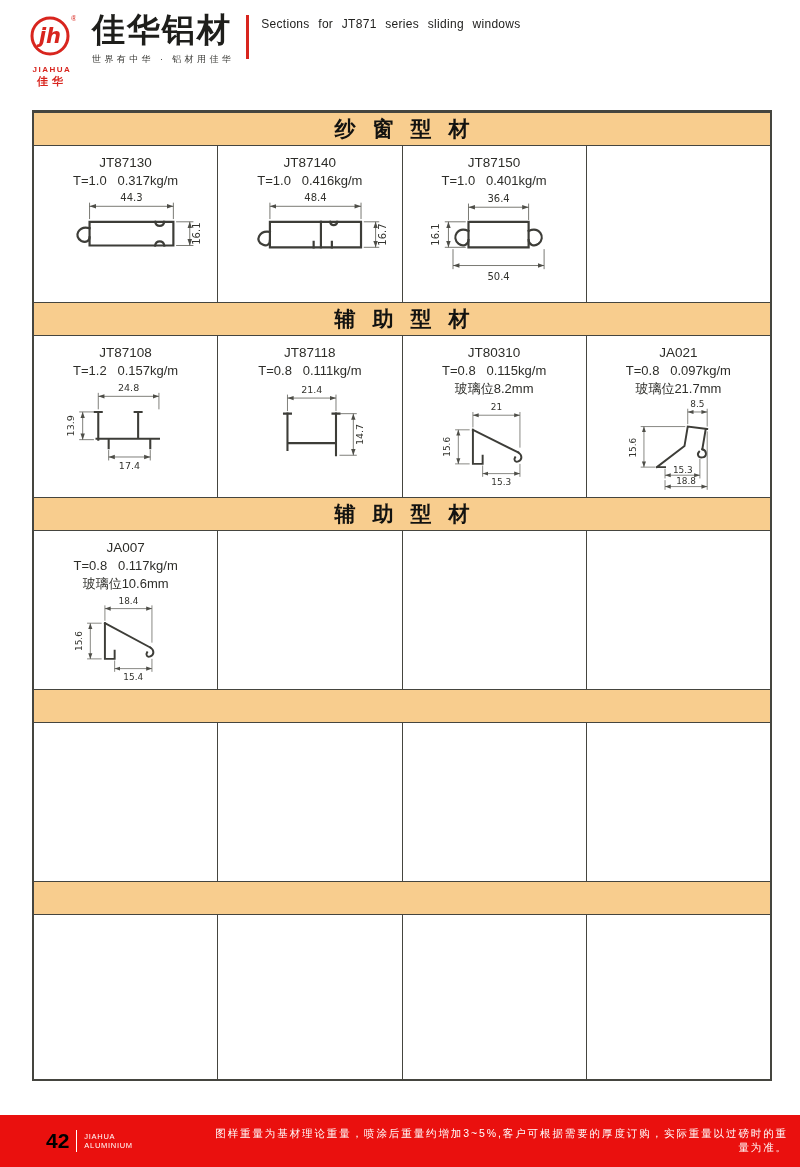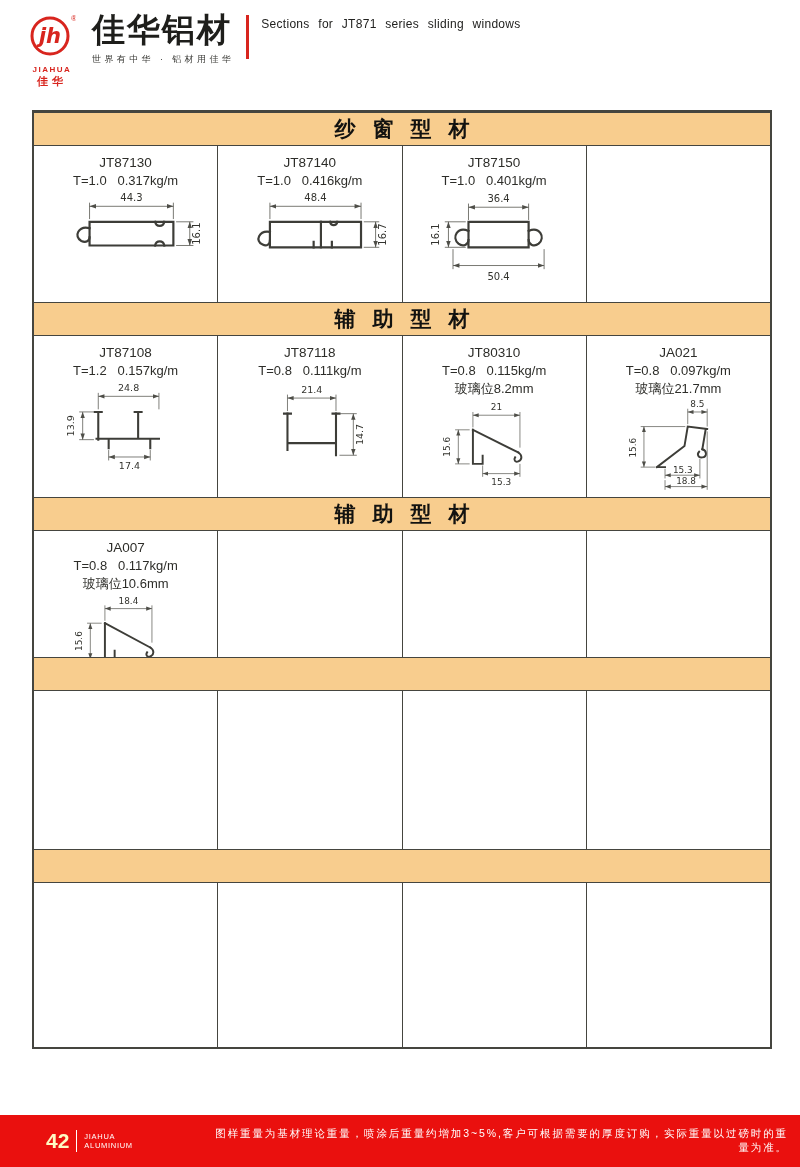--- a/index.html
+++ b/index.html
@@ -18,34 +18,34 @@
   .hdr-divider{width:3px;height:44px;background:#d8251e;margin:3px 12px 0 12px;}
   .title-block{padding-top:1px;}
   .title-cn{font-size:26px;font-weight:800;color:#151513;letter-spacing:1px;line-height:30px;}
   .title-en{font-size:12px;color:#222220;word-spacing:5px;margin-top:4px;letter-spacing:0.3px;}
   
   .ptable{position:absolute;left:32px;top:110px;width:736px;border:2px solid #45453f;background:#fff;}
   .band{height:34px;box-sizing:border-box;background:#f8cd8e;border-top:1px solid #45453f;
         border-bottom:1px solid #45453f;display:flex;align-items:center;justify-content:center;}
   .band-label{font-size:21px;font-weight:bold;color:#121210;letter-spacing:17px;text-indent:17px;}
   .prow{display:flex;}
-  .r1{height:156px;} .r2{height:161px;} .r3{height:126px;} .r4{height:158px;} .r5{height:164px;}
+  .r1{height:156px;} .r2{height:161px;} .r3{height:158px;} .r4{height:158px;} .r5{height:164px;}
   .cell{flex:1 1 0;box-sizing:border-box;padding-top:9px;text-align:center;overflow:hidden;}
   .cell + .cell{border-left:1px solid #45453f;}
   .model{font-size:13.5px;color:#2d2d29;}
   .spec{font-size:13px;color:#2d2d29;margin-top:3px;white-space:pre;}
   .glass{font-size:13px;color:#2d2d29;margin-top:2px;}
   .draw{display:block;margin:1px auto 0;}
   .pf{fill:none;stroke:#3d3d38;stroke-width:2.4;stroke-linecap:square;stroke-linejoin:miter;}
   .dim{fill:none;stroke:#5c5c55;stroke-width:0.9;}
   .dt{font-family:"DejaVu Sans", sans-serif;font-size:11px;fill:#33332e;text-anchor:middle;}
   
   .footer{position:absolute;left:0;top:1115px;width:800px;height:52px;background:#ea100e;
           display:flex;align-items:center;}
-  .page-num{color:#fef9c3;font-size:21px;font-weight:bold;margin-left:46px;line-height:22px;}
+  .page-num{color:#000000;font-size:21px;font-weight:bold;margin-left:46px;line-height:22px;}
   .fdiv{width:1px;height:22px;background:#ffffff;margin:0 7px;}
   .fbrand{color:#fff;font-size:7.5px;letter-spacing:0.7px;line-height:9px;text-align:left;}
   .fnote{color:#fff;font-size:10.5px;letter-spacing:1.9px;flex:1;text-align:right;
          padding-left:80px;padding-right:12px;}
 </style>
 </head>
 <body>
 
 <div class="header">
   <div class="logo">

